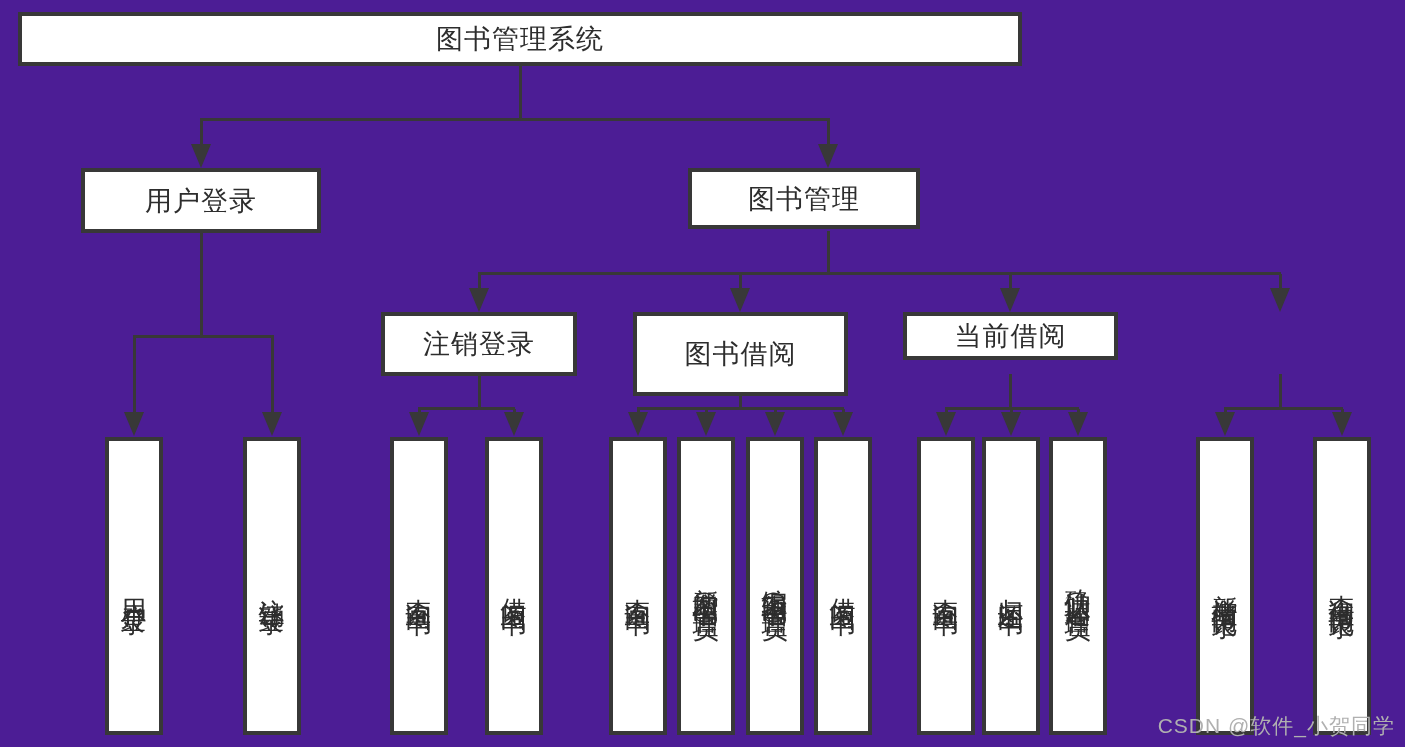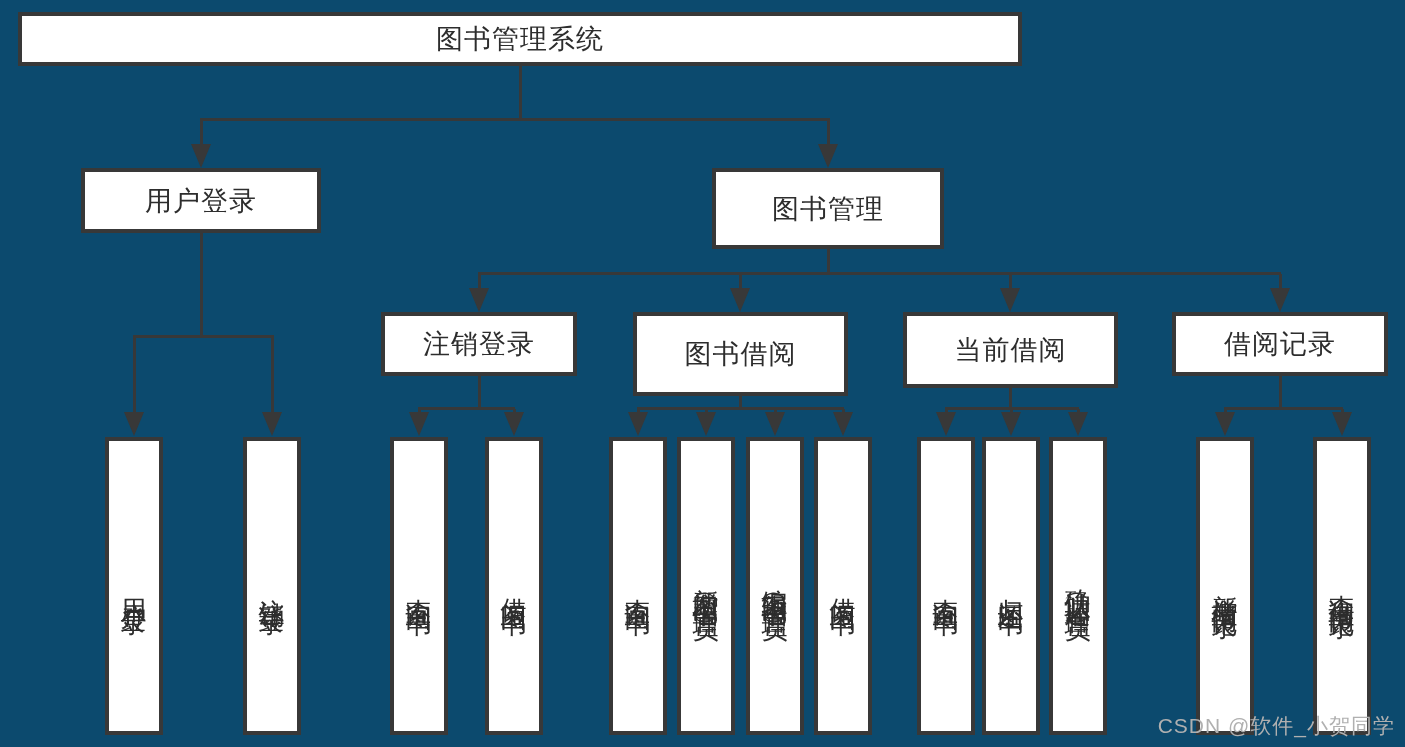--- a/index.html
+++ b/index.html
@@ -5,21 +5,21 @@
   html, body {
     margin: 0;
     padding: 0;
     background: #ffffff;
     font-family: "Liberation Sans", "DejaVu Sans", sans-serif;
   }
   .canvas {
     position: relative;
     width: 1405px;
     height: 747px;
-    background: #0c4a6e;
+    background: #4c1d95;
     overflow: hidden;
   }
   .box {
     position: absolute;
     box-sizing: border-box;
     background: #ffffff;
     border: 4px solid #383838;
     display: flex;
     align-items: center;
     justify-content: center;
@@ -73,21 +73,21 @@
   <div class="box h" style="left:18px; top:12px; width:1004px; height:54px;">图书管理系统</div>
 
   <div class="vline" style="left:519px; top:64px; height:56px;"></div>
   <div class="hline" style="left:200px; top:118px; width:630px;"></div>
   <div class="vline" style="left:200px; top:120px; height:28px;"></div>
   <div class="arrow" style="left:191px; top:144px;"></div>
   <div class="vline" style="left:827px; top:120px; height:28px;"></div>
   <div class="arrow" style="left:818px; top:144px;"></div>
 
   <div class="box h" style="left:81px; top:168px; width:240px; height:65px;">用户登录</div>
-  <div class="box h" style="left:712px; top:168px; width:232px; height:81px;">图书管理</div>
+  <div class="box h" style="left:688px; top:168px; width:232px; height:61px;">图书管理</div>
 
   <div class="vline" style="left:200px; top:231px; height:107px;"></div>
   <div class="hline" style="left:133px; top:335px; width:141px;"></div>
   <div class="vline" style="left:133px; top:337px; height:77px;"></div>
   <div class="arrow" style="left:124px; top:412px;"></div>
   <div class="vline" style="left:271px; top:337px; height:77px;"></div>
   <div class="arrow" style="left:262px; top:412px;"></div>
 
   <div class="vline" style="left:827px; top:231px; height:43px;"></div>
   <div class="hline" style="left:478px; top:272px; width:803px;"></div>
@@ -95,22 +95,21 @@
   <div class="arrow" style="left:469px; top:288px;"></div>
   <div class="vline" style="left:739px; top:274px; height:16px;"></div>
   <div class="arrow" style="left:730px; top:288px;"></div>
   <div class="vline" style="left:1009px; top:274px; height:16px;"></div>
   <div class="arrow" style="left:1000px; top:288px;"></div>
   <div class="vline" style="left:1279px; top:274px; height:16px;"></div>
   <div class="arrow" style="left:1270px; top:288px;"></div>
 
   <div class="box h" style="left:381px; top:312px; width:196px; height:64px;">注销登录</div>
   <div class="box h" style="left:633px; top:312px; width:215px; height:84px;">图书借阅</div>
-  <div class="box h" style="left:903px; top:312px; width:215px; height:76px;font-family:Liberation Mono, monospace;">当前借阅</div>
-  <div class="box h" style="left:1172px; top:312px; width:216px; height:64px;">借阅记录</div>
+  <div class="box h" style="left:903px; top:312px; width:215px; height:48px;font-family:Liberation Mono, monospace;">当前借阅</div>
 
   <div class="vline" style="left:478px; top:374px; height:35px;"></div>
   <div class="hline" style="left:418px; top:407px; width:97px;"></div>
   <div class="vline" style="left:418px; top:409px; height:7px;"></div>
   <div class="arrow" style="left:409px; top:412px;"></div>
   <div class="vline" style="left:513px; top:409px; height:7px;"></div>
   <div class="arrow" style="left:504px; top:412px;"></div>
 
   <div class="vline" style="left:739px; top:374px; height:35px;"></div>
   <div class="hline" style="left:637px; top:407px; width:207px;"></div>

